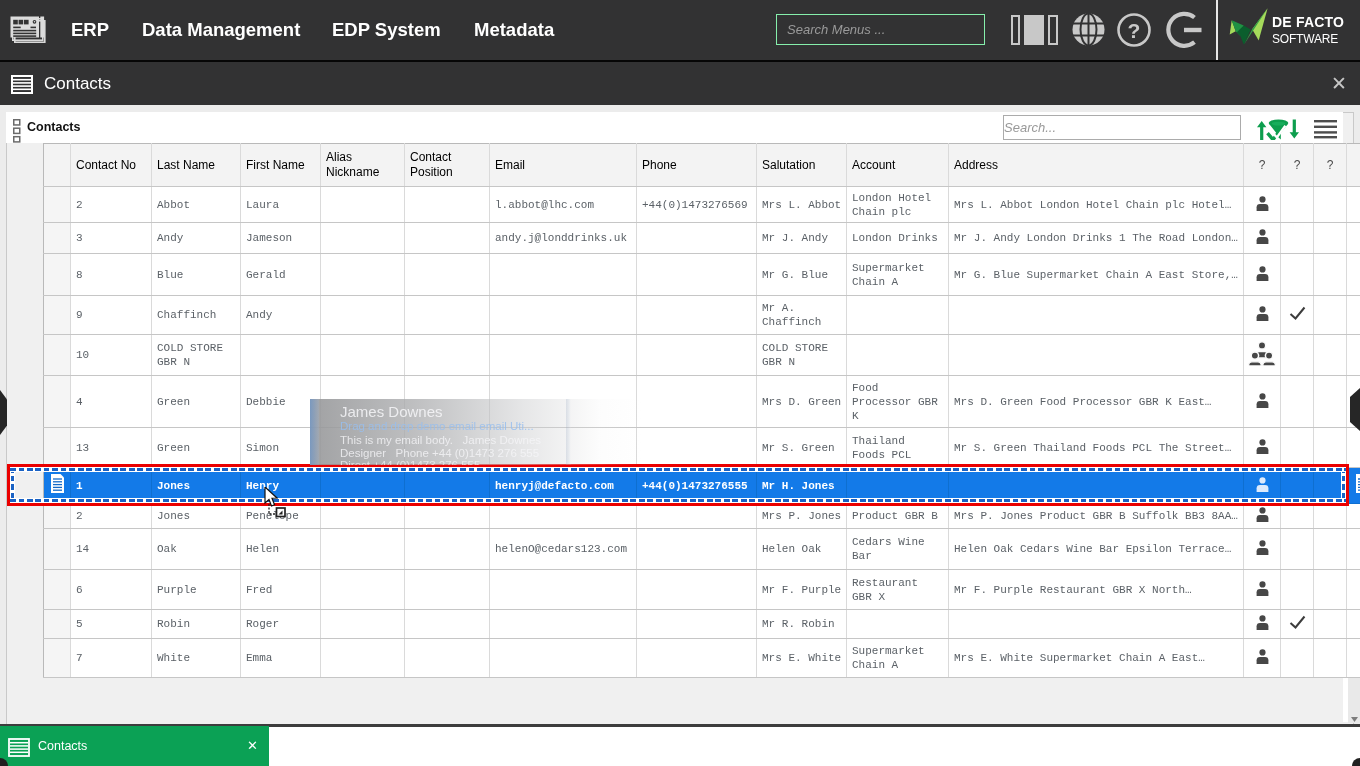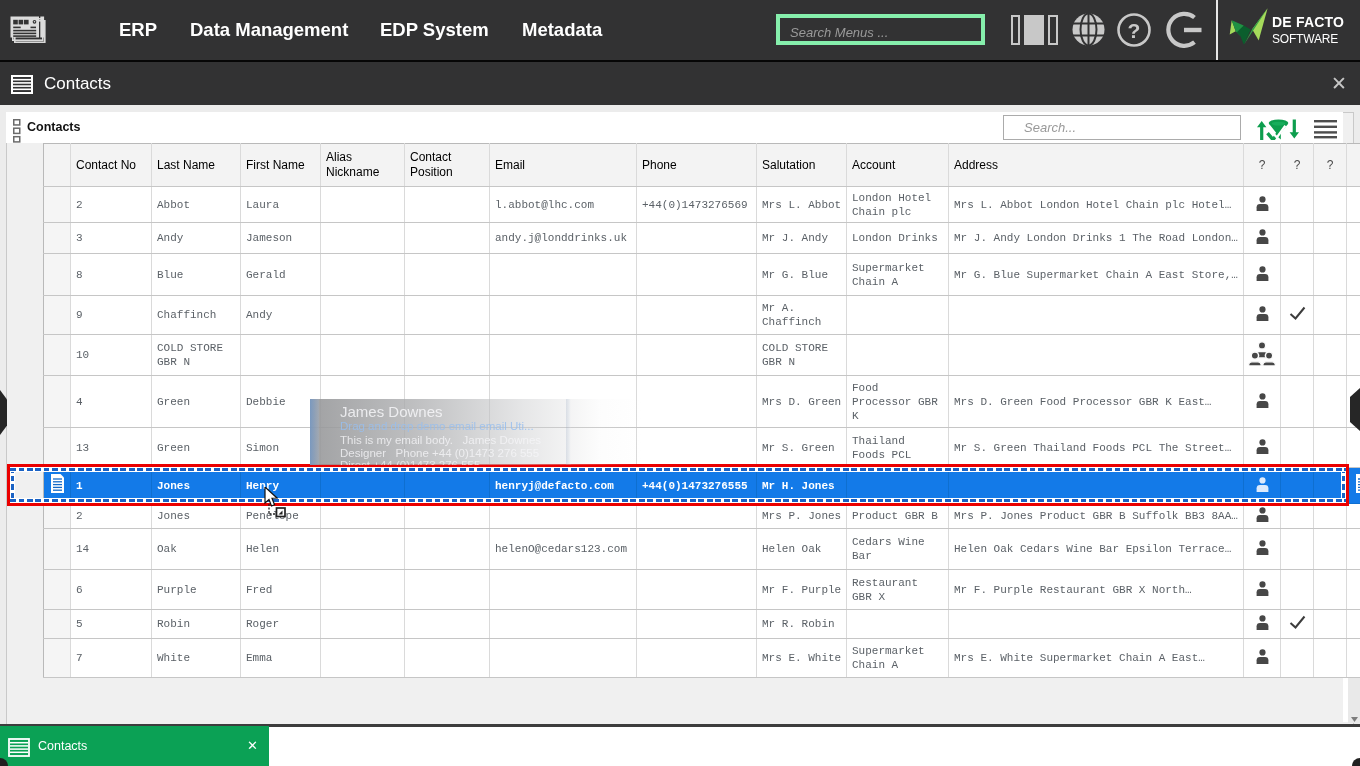--- a/index.html
+++ b/index.html
@@ -1,34 +1,34 @@
 <!DOCTYPE html>
 <html><head><meta charset="utf-8">
 <style>
 * { margin:0; padding:0; box-sizing:border-box; }
 body { width:1360px; height:766px; position:relative; overflow:hidden;
   font-family:"Liberation Sans", sans-serif; background:#ececec; }
 .abs { position:absolute; }
 
 #topbar { left:0; top:0; width:1360px; height:62px; background:#323233; border-bottom:2px solid #060606; }
-.menuitem { position:absolute; top:0; height:60px; line-height:60px; color:#fff; font-weight:bold; font-size:18.5px; letter-spacing:0px;margin-left:48px; }
-#searchmenus { position:absolute; left:776px; top:14px; width:209px; height:31px; border:4px solid #86efac; background:transparent; color:#9a9a9a; font-style:italic; font-size:13px; line-height:29px; padding-left:10px; }
+.menuitem { position:absolute; top:0; height:60px; line-height:60px; color:#fff; font-weight:bold; font-size:18.5px; letter-spacing:0px; }
+#searchmenus { position:absolute; left:776px; top:14px; width:209px; height:31px; border:1px solid #86efac; background:transparent; color:#9a9a9a; font-style:italic; font-size:13px; line-height:29px; padding-left:10px; }
 .colbar { position:absolute; top:15px; height:30px; }
 #sep1 { position:absolute; left:1216px; top:0; width:2px; height:60px; background:#e8e8e8; }
 #defacto-txt1 { position:absolute; left:1272px; top:14px; color:#fff; font-weight:bold; font-size:14px; letter-spacing:0.2px; }
 #defacto-txt2 { position:absolute; left:1272px; top:32px; color:#fff; font-size:12px; letter-spacing:-0.2px; }
 
 #titlebar { left:0; top:62px; width:1360px; height:43px; background:#323233; }
 #titlebar .ttl { position:absolute; left:44px; top:0; height:43px; line-height:43px; color:#fff; font-size:17px; }
 #closex { position:absolute; left:1330px; top:75px; width:18px; height:18px; color:#c6c6c6; font-size:19px; line-height:18px; text-align:center; }
 
 #panel { left:6px; top:112px; width:1348px; height:615px; background:#f0f0f0; border:1px solid #c9c9c9; border-bottom:none; }
 #toolbar { left:6px; top:112px; width:1337px; height:31px; background:#fff; }
 #tb-contacts { position:absolute; left:27px; top:112px; height:31px; line-height:31px; font-weight:bold; font-size:12.5px; color:#111; }
-#tb-search { position:absolute; left:1003px; top:115px; width:238px; height:25px; border:1px solid #ababab; background:#fff; color:#999; font-style:italic; font-size:13px; line-height:23px; padding-left:20px; }
+#tb-search { position:absolute; left:1003px; top:115px; width:238px; height:25px; border:1px solid #ababab; background:#fff; color:#999; font-style:italic; font-size:13px; line-height:23px; padding-left:0; }
 #rightstrip { left:1343px; top:143px; width:17px; height:579px; background:#fff; }
 #vscroll { left:1348px; top:144px; width:12px; height:579px; background:#e9e9e9; }
 
 #tablewrap { left:7px; top:143px; }
 table { border-collapse:collapse; table-layout:fixed; width:1335px;margin-left:36px; }
 td, th { border-right:1px solid #dadada; border-bottom:1px solid #c6c6c6; overflow:hidden; vertical-align:middle; padding:0 0 0 5px; }
 table { border:1px solid #b9b9b9; }
 th { background:#f3f3f3; font-weight:normal; font-size:12px; color:#000; text-align:left; line-height:15px; }
 td { font-family:"Liberation Mono", monospace; font-size:11px; color:#5b6167; line-height:14px; white-space:nowrap; background:#fff; }
 td.gut { background:#f5f5f5; padding:0; }

